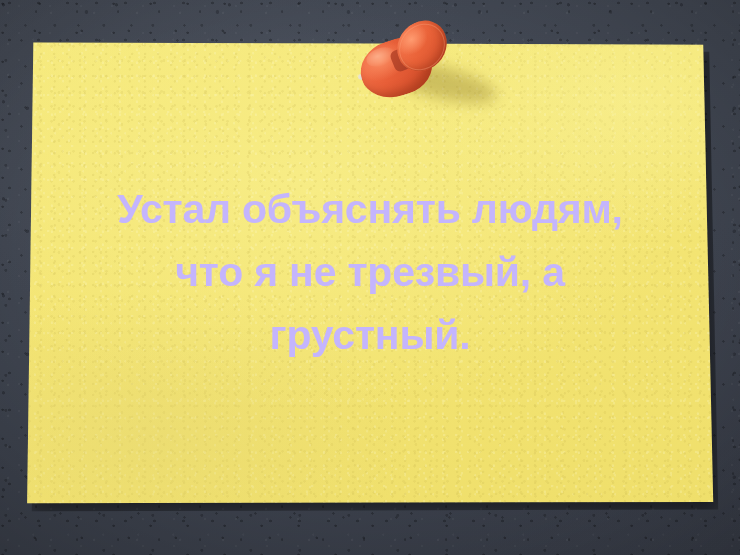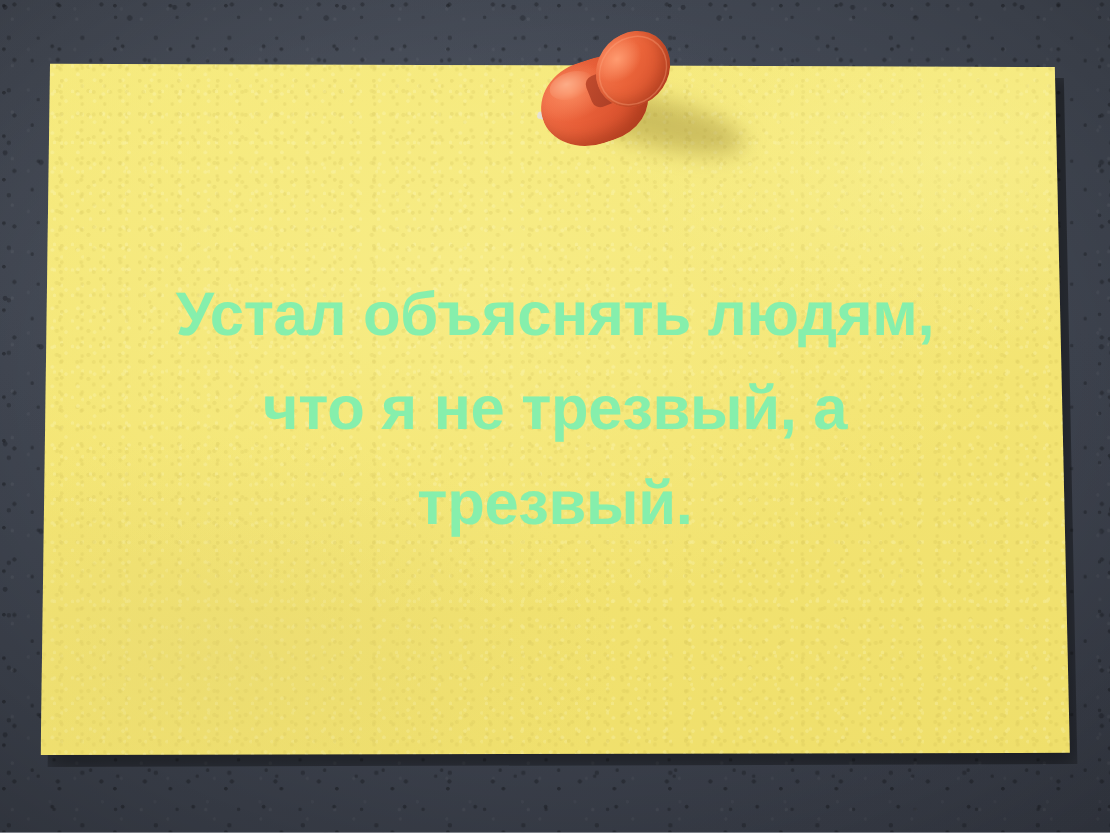--- a/index.html
+++ b/index.html
@@ -201,21 +201,21 @@
     transform: rotate(-26deg) skewX(-6deg);
   }
 
   
   .quote {
     position: absolute;
     left: 44px;
     top: 178px;
     width: 652px;
     text-align: center;
-    color: #86efac;
+    color: #c4b5fd;
     font-family: "Liberation Sans", sans-serif;
     font-weight: bold;
     font-size: 41px;
     line-height: 63px;
     letter-spacing: -0.2px;
     white-space: nowrap;
   }
   .quote .line {
     display: block;
   }
@@ -233,21 +233,21 @@
   <div class="note-shadow"></div>
 
   <div class="note">
     <div class="paper-grain"></div>
     <div class="paper-tint"></div>
   </div>
 
   <div class="quote">
     <span class="line">Устал объяснять людям,</span>
     <span class="line">что я не трезвый, а</span>
-    <span class="line">трезвый.</span>
+    <span class="line">грустный.</span>
   </div>
 
   <div class="pin">
     <div class="pin-cast-shadow"></div>
     <div class="pin-needle"></div>
     <div class="pin-body"></div>
     <div class="pin-body-hi"></div>
     <div class="pin-neck"></div>
     <div class="pin-head"></div>
     <div class="pin-head-rim"></div>

